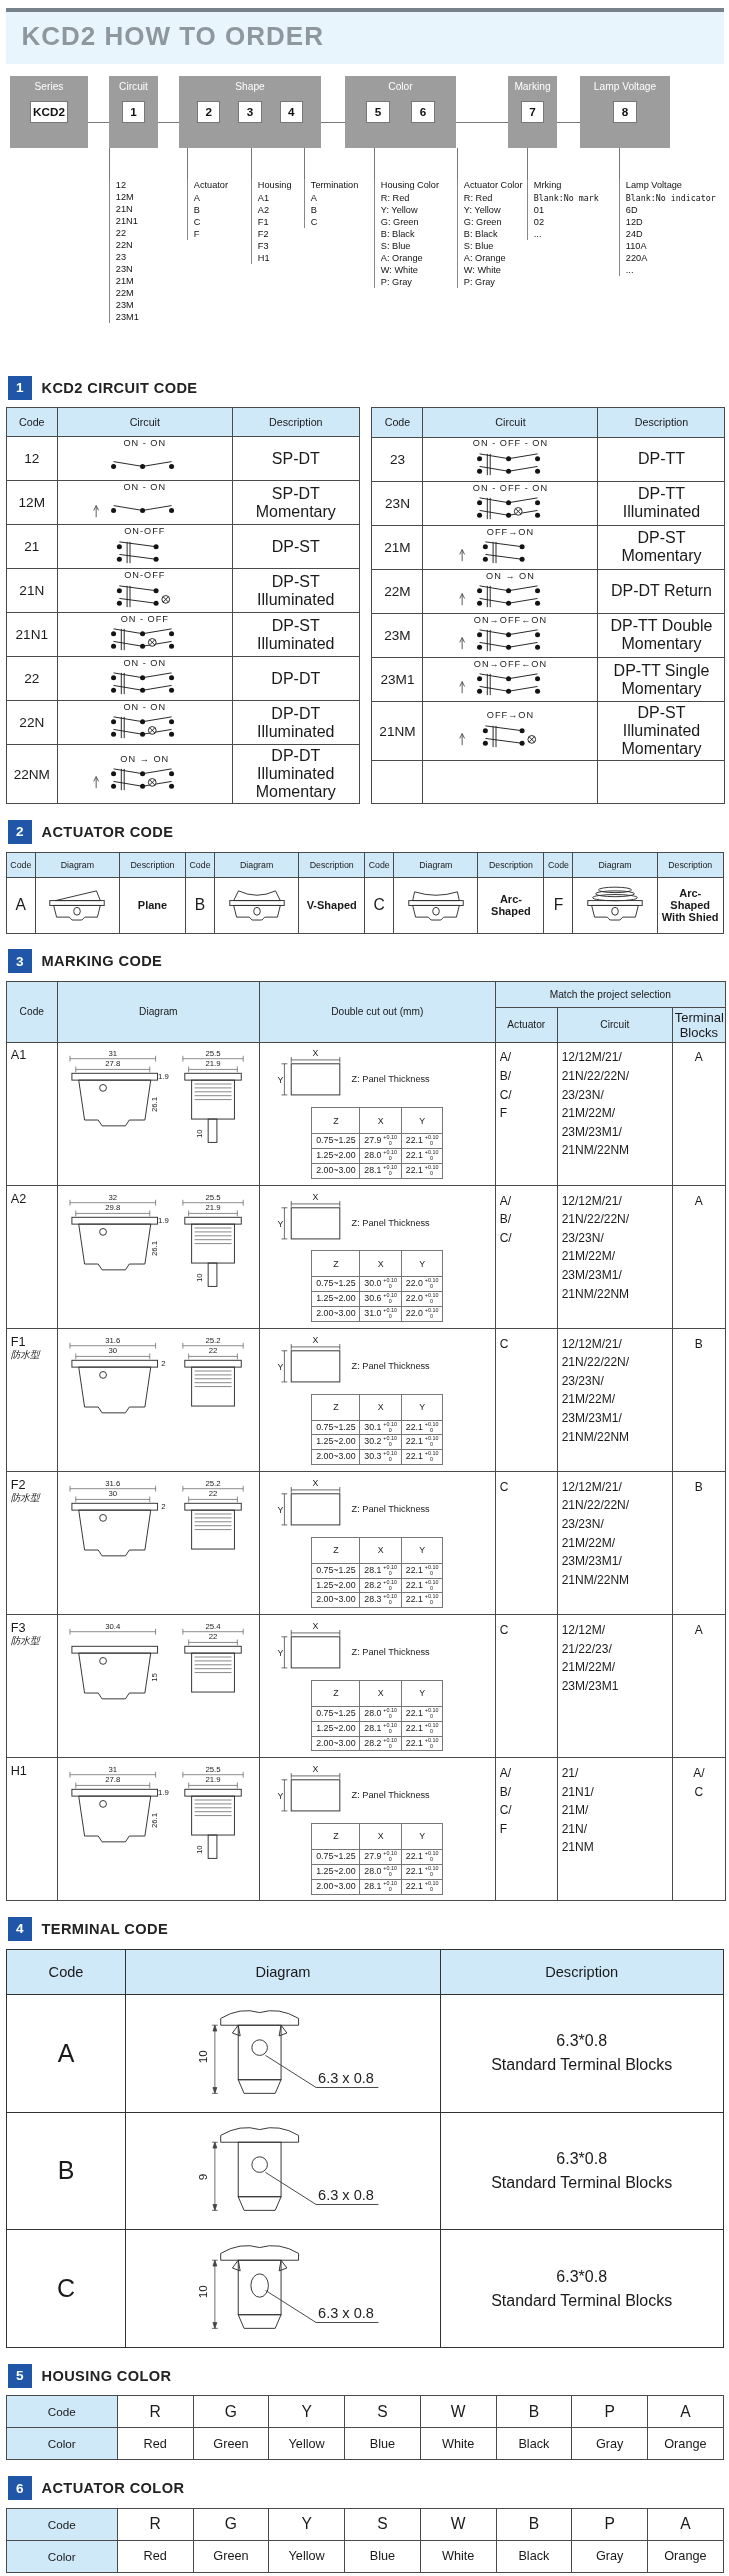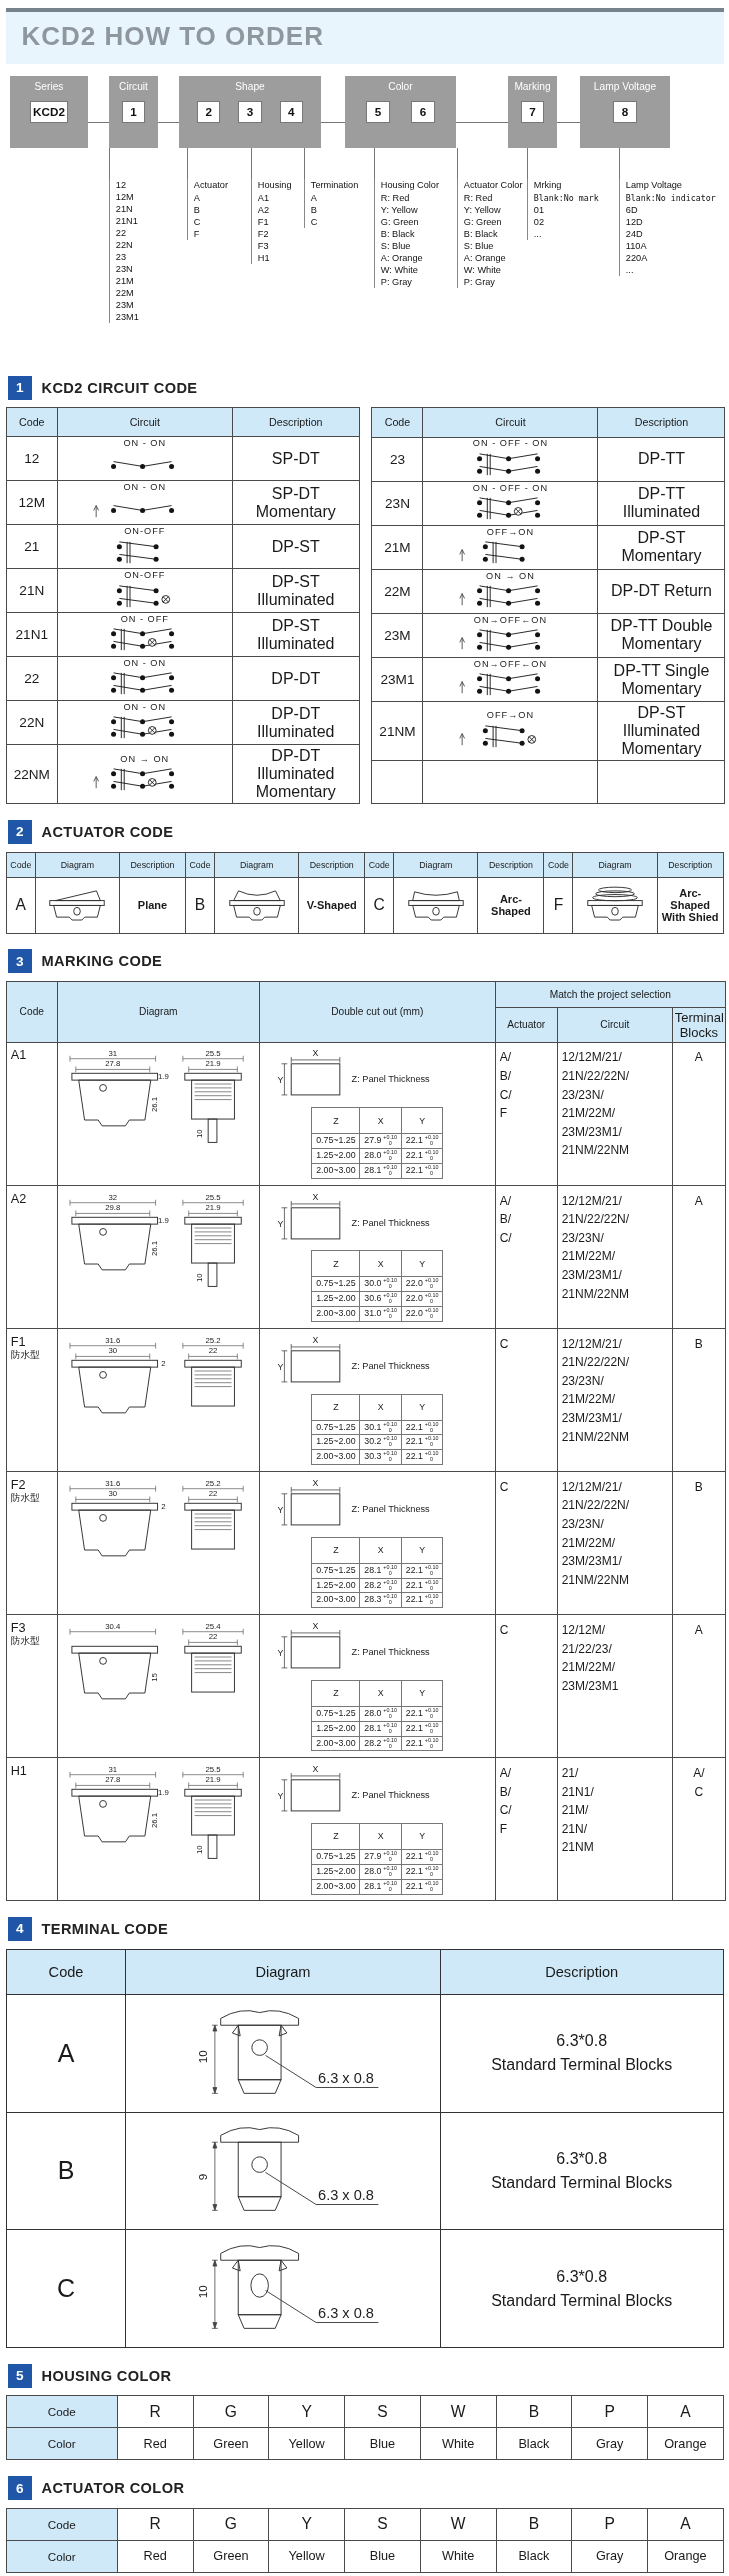--- a/index.html
+++ b/index.html
@@ -45,21 +45,21 @@
   .atab th{font-size:8.8px;height:25px;}
   .atab td{text-align:center;height:56px;}
   .a-code{font-size:15.6px;}
   .a-desc{font-size:11px;font-weight:bold;}
   
   #housing-table{margin:0 5.8px;}
   .htab{width:718px;table-layout:fixed;}
   .htab th{font-size:10.2px;height:26px;}
   .htab td{vertical-align:top;padding:5.8px 3.9px;}
   .h-code{font-size:12.7px;}
-  .h-sub{font-size:9.7px;}
+  .h-sub{font-size:9.7px;font-style:italic;}
   .h-act,.h-cir,.h-ter{font-size:12px;line-height:1.55;padding-top:13.6px;text-align:left;padding-left:11.7px;}
   .h-ter{text-align:center;padding-left:0;}
   .cut{border-collapse:collapse;margin:1.9px auto 0;}
   .cut th,.cut td{border:1px solid #777;font-size:8.8px;padding:1px 3.9px;text-align:center;background:#fff;font-weight:normal;}
   .tolv{display:inline-flex;flex-direction:column;margin-left:1.9px;vertical-align:middle;font-size:5.4px;line-height:1.1;}
   .tolv i{font-style:normal;}
   
   #terminal-table{margin:0 5.8px;}
   .ttab{width:718px;table-layout:fixed;}
   .ttab th,.ttab td{border:1.9px solid #333;}

